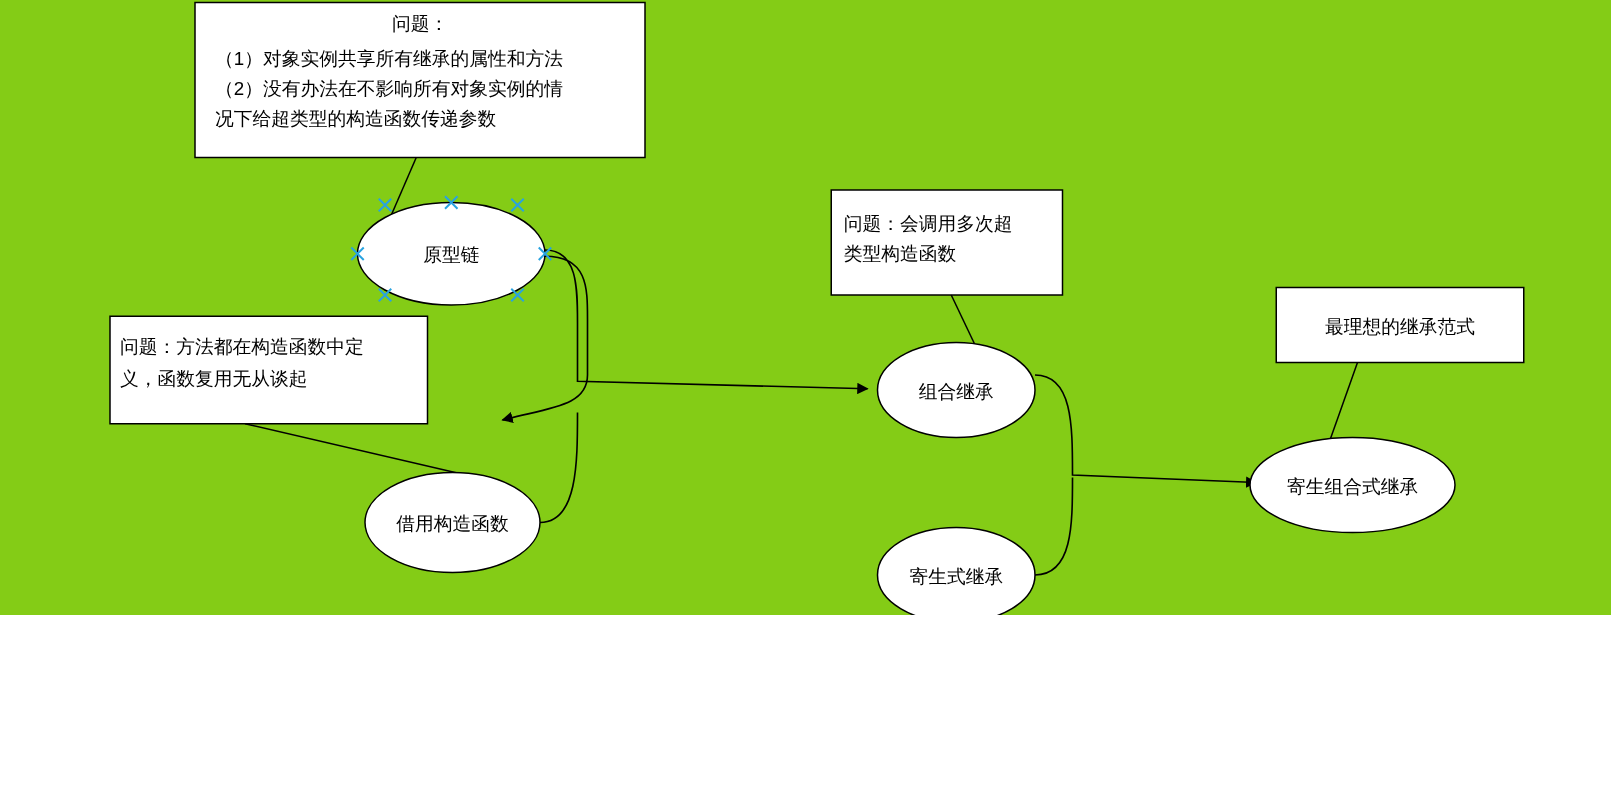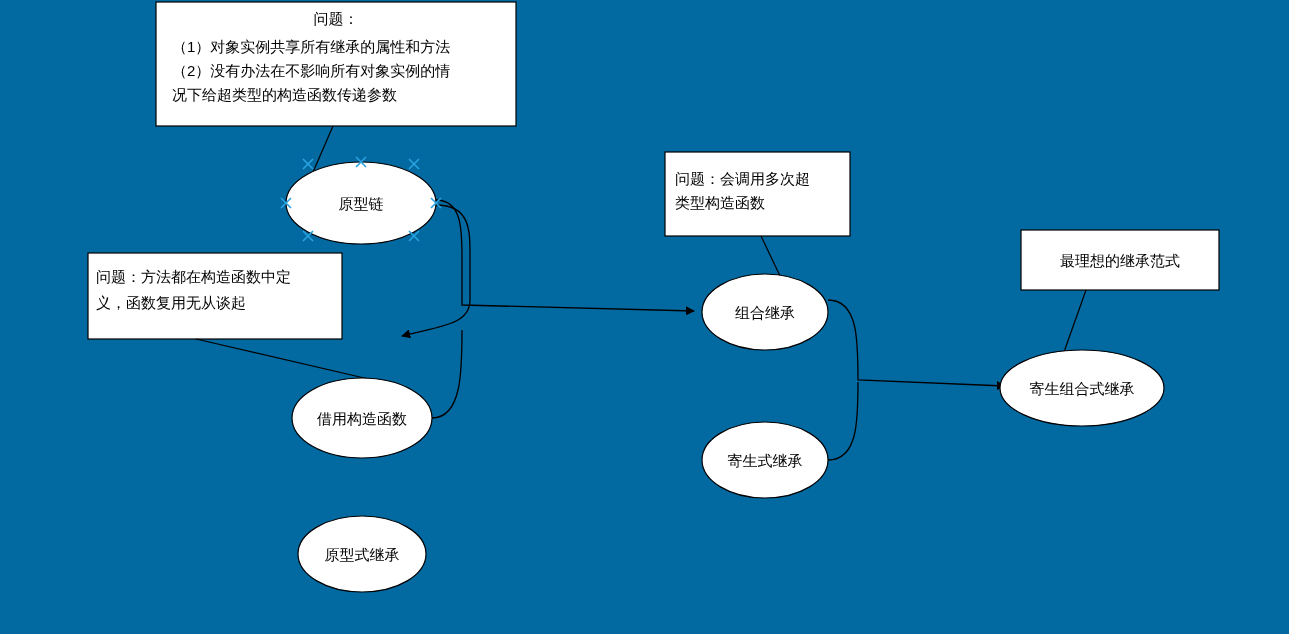--- a/index.html
+++ b/index.html
@@ -7,23 +7,23 @@
     padding: 0;
     background: #ffffff;
   }
   body {
     font-family: "Liberation Sans", sans-serif;
     color: #000000;
   }
   #canvas {
     position: relative;
     width: 1289px;
-    height: 634px;
+    height: 492px;
     overflow: hidden;
-    background: #0369a1;
+    background: #84cc16;
   }
   svg#diagram {
     position: absolute;
     left: 0;
     top: 0;
     width: 1289px;
     height: 634px;
   }
   .node-label {
     font-family: "Liberation Sans", sans-serif;

